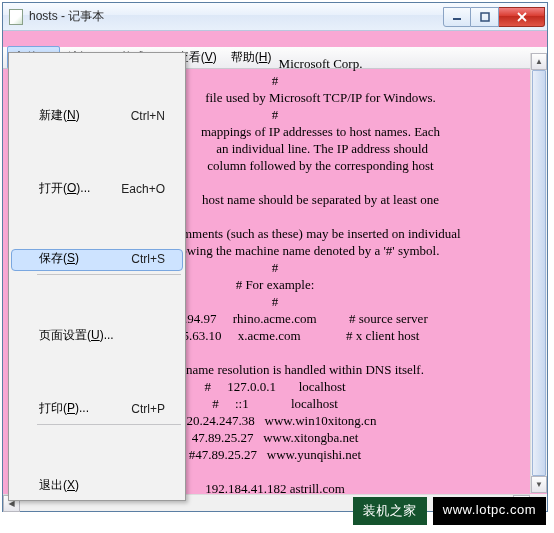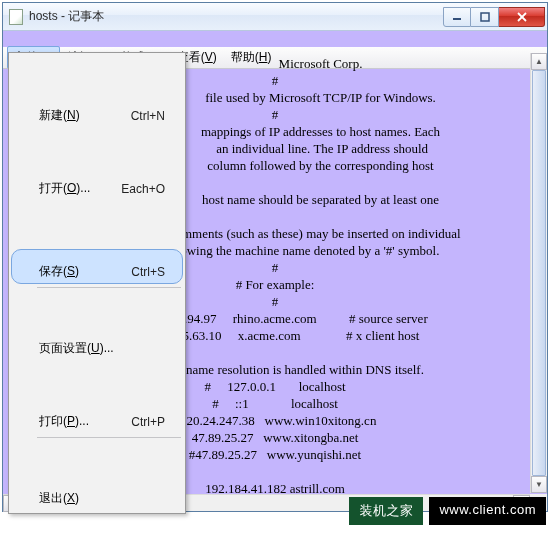--- a/index.html
+++ b/index.html
@@ -1,34 +1,34 @@
 <!DOCTYPE html>
 <html><head>
 <meta charset="utf-8">
 <style>
   * { margin: 0; padding: 0; box-sizing: border-box; font-family: "Microsoft YaHei", SimSun, Arial, sans-serif; }
   body { background: #fff; width: 554px; height: 533px; position: relative; overflow: hidden; }
-  .window { width: 546px; height: 510px; border: 1px solid #5a7ea3; position: relative; background: #c4b5fd; margin: 2px; }
+  .window { width: 546px; height: 510px; border: 1px solid #5a7ea3; position: relative; background: #f9a8d4; margin: 2px; }
   .titlebar { height: 28px; background: linear-gradient(to bottom, #f8fbff, #e8f0fb 45%, #dde8f7 46%, #e8f0fb); display: flex; align-items: center; justify-content: space-between; border-bottom: 1px solid #b8c8de; }
   .title-left { display: flex; align-items: center; gap: 6px; padding-left: 6px; }
   .doc-icon { width: 14px; height: 16px; background: linear-gradient(135deg, #fff 60%, #cfe3d0); border: 1px solid #8aa08a; position: relative; }
   .title-text { font-size: 12px; color: #2a2a2a; }
   .win-btns { display: flex; height: 20px; margin-right: 2px; }
   .win-btn { width: 28px; height: 20px; display: flex; align-items: center; justify-content: center; border: 1px solid #8aa3c4; border-left: none; background: linear-gradient(#f6fafe,#dbe8f8); font-size: 11px; color: #33507a; }
   .win-btn:first-child { border-left: 1px solid #8aa3c4; border-radius: 0 0 0 3px; }
   .win-btn.max svg, .win-btn.min svg { display: block; }
   .win-btn.close { width: 46px; background: linear-gradient(#f08080,#d93b2f 45%,#c22b1f 46%,#e05446); border-color: #9c2c22; color: #fff; border-radius: 0 0 3px 0; }
   .menubar { height: 22px; background: linear-gradient(#fdfdfd,#ececf0); border-bottom: 1px solid #c9c9d0; display: flex; align-items: center; padding: 0 4px; font-size: 12px; margin-top: 16px; }
   .menu-item { padding: 3px 7px; cursor: default; }
   .menu-item u { text-decoration: underline; }
   .menu-item.active { background: #cde3ff; border: 1px solid #7aa7e0; padding: 2px 6px; border-radius: 2px; }
   .content { position: absolute; top: 50px; left: 0; right: 0; bottom: 0; padding: 2px 6px; font-family: Liberation Serif, serif; font-size: 13px; line-height: 17px; white-space: pre; color: #000; overflow: hidden; text-align: center; }
   .dropdown { position: absolute; top: 49px; left: 5px; width: 178px; background: #f2f2f2; border: 1px solid #9a9a9a; box-shadow: 2px 2px 4px rgba(0,0,0,0.25); padding: 2px; font-size: 12px; z-index: 10; }
   .dd-item { display: flex; justify-content: space-between; align-items: center; padding: 4px 18px 4px 28px; cursor: default; margin-top: 48px; }
-  .dd-item.hover { background: #cde3ff; border: 1px solid #7aa7e0; padding: 13px 17px 3px 27px; border-radius: 10px; }
+  .dd-item.hover { background: #cde3ff; border: 1px solid #7aa7e0; padding: 0 17px 3px 27px; border-radius: 4px; }
   .dd-sep { height: 1px; background: #c5c5c8; margin: 3px 2px 3px 26px; }
   .shortcut { color: #222; }
   .watermark { position: absolute; bottom: 8px; right: 8px; display: flex; gap: 6px; z-index: 20; }
   .wm { padding: 5px 10px; font-size: 13px; color: #fff; font-weight: 500; letter-spacing: 0.5px; }
   .wm.gray { background: #14532d; }
   .wm.black { background: #000; }
   .scrollbar-v { position: absolute; right: 0; top: 50px; bottom: 18px; width: 17px; background: #f0f0f0; border-left:1px solid #dcdcdc; }
   .sb-btn { height: 17px; background: linear-gradient(#fdfdfd,#e6e6ec); border:1px solid #b8b8c0; display:flex; align-items:center; justify-content:center; font-size:8px; color:#555; }
   .sb-thumb { position:absolute; top:17px; left:1px; right:1px; height: calc(100% - 34px); background: linear-gradient(to right,#e8eef9,#c7d7ef); border:1px solid #9fb6d8; border-radius:1px; }
   .sb-btn.bottom{ position:absolute; bottom:0; left:0; right:0; }
@@ -140,14 +140,14 @@
   </div>
   <div class="scrollbar-h">
     <div class="sbh-btn">◀</div>
     <div class="sbh-btn right">▶</div>
   </div>
   <div class="corner"></div>
 </div>
 
 <div class="watermark">
   <div class="wm gray">装机之家</div>
-  <div class="wm black">www.client.com</div>
+  <div class="wm black">www.lotpc.com</div>
 </div>
 
 </body></html>

